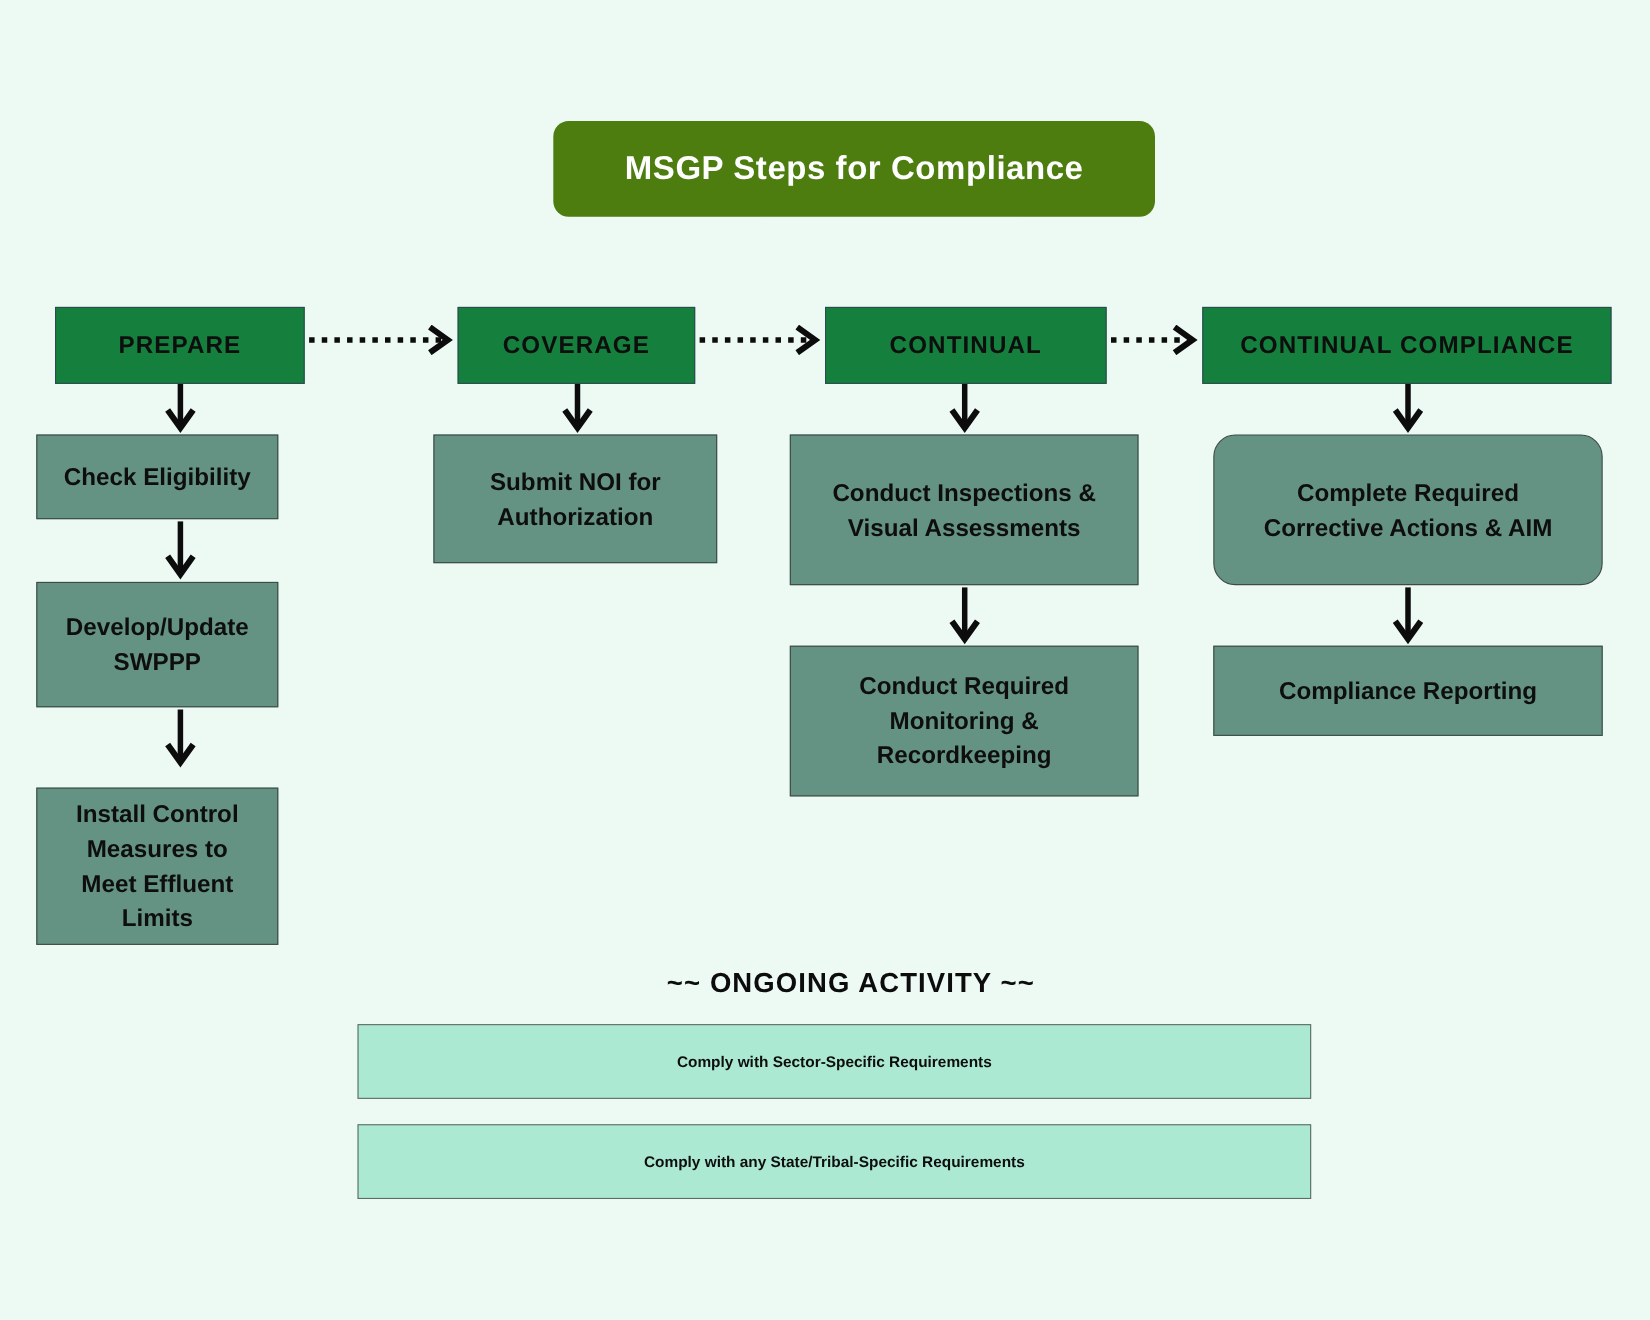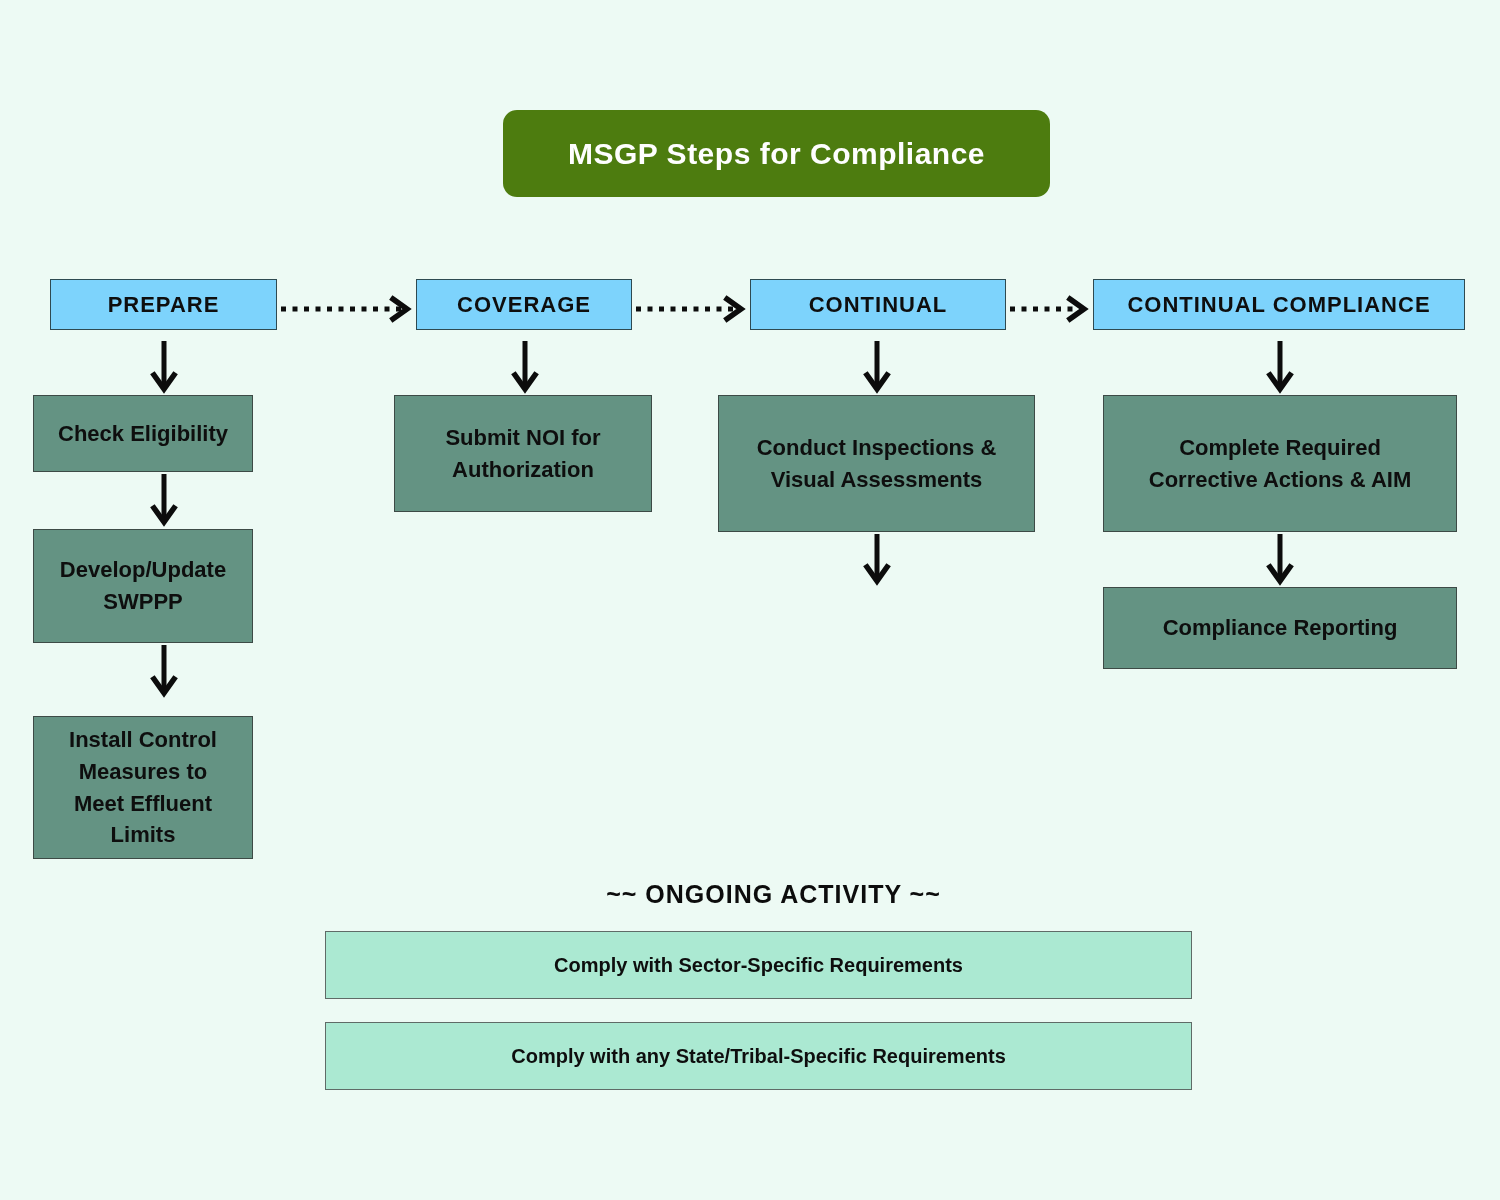--- a/index.html
+++ b/index.html
@@ -21,22 +21,22 @@
     left:503px;top:110px;width:547px;height:87px;
     background:#4d7c0f;
     border-radius:14px;
     display:flex;align-items:center;justify-content:center;
     color:#fefefe;
     font-size:30px;
     letter-spacing:.5px;
   }
 
   .stage-header{
-    top:279px;height:51px;
-    background:#7dd3fc;
+    top:279px;height:70px;
+    background:#15803d;
     border:1px solid #2e4a51;
     display:flex;align-items:center;justify-content:center;
     font-size:22px;
     letter-spacing:1px;
     text-align:right;
   }
   .hdr-prepare{left:50px;width:227px;}
   .hdr-coverage{left:416px;width:216px;}
   .hdr-monitoring{left:750px;width:256px;}
   .hdr-continual{left:1093px;width:372px;}
@@ -54,37 +54,37 @@
   .c-col{left:394px;width:258px;}
   .m-col{left:718px;width:317px;}
   .cc-col{left:1103px;width:354px;}
 
   .p-s1{top:395px;height:77px;}
   .p-s2{top:529px;height:114px;}
   .p-s3{top:716px;height:143px;text-align:center;}
   .c-s1{top:395px;height:117px;}
   .m-s1{top:395px;height:137px;}
   .m-s2{top:587px;height:137px;}
-  .cc-s1{top:395px;height:137px;}
+  .cc-s1{top:395px;height:137px;border-radius:20px;}
   .cc-s2{top:587px;height:82px;}
 
   .ongoing-heading{
     left:325px;top:876px;width:897px;height:36px;
     display:flex;align-items:center;justify-content:center;
     font-size:25px;
     letter-spacing:1px;
     color:#0c0c0c;
   }
   .ongoing-box{
     left:325px;width:867px;height:68px;
     background:#abe9d2;
     border:1px solid #5f6b67;
     display:flex;align-items:center;justify-content:center;
     text-align:center;
-    font-size:20px;
+    font-size:14px;
   }
   .og-1{top:931px;}
   .og-2{top:1022px;}
 
   svg.arrows{position:absolute;left:0;top:0;pointer-events:none;}
   .solid-line{stroke:#0c0c0c;stroke-width:5;fill:none;}
   .dotted-line{stroke:#0c0c0c;stroke-width:5;fill:none;stroke-dasharray:5 6.5;}
 </style>
 </head>
 <body>
@@ -122,20 +122,21 @@
   <div class="abs stage-header hdr-monitoring">CONTINUAL</div>
   <div class="abs stage-header hdr-continual">CONTINUAL COMPLIANCE</div>
 
   <div class="abs step-box p-col p-s1">Check Eligibility</div>
   <div class="abs step-box p-col p-s2">Develop/Update SWPPP</div>
   <div class="abs step-box p-col p-s3">Install Control Measures to Meet Effluent Limits</div>
 
   <div class="abs step-box c-col c-s1">Submit NOI for Authorization</div>
 
   <div class="abs step-box m-col m-s1">Conduct Inspections &amp; Visual Assessments</div>
+  <div class="abs step-box m-col m-s2">Conduct Required Monitoring &amp; Recordkeeping</div>
 
   <div class="abs step-box cc-col cc-s1">Complete Required Corrective Actions &amp; AIM</div>
   <div class="abs step-box cc-col cc-s2">Compliance Reporting</div>
 
   <div class="abs ongoing-heading">~~ ONGOING ACTIVITY ~~</div>
   <div class="abs ongoing-box og-1">Comply with Sector-Specific Requirements</div>
   <div class="abs ongoing-box og-2">Comply with any State/Tribal-Specific Requirements</div>
 
 </div>
 

